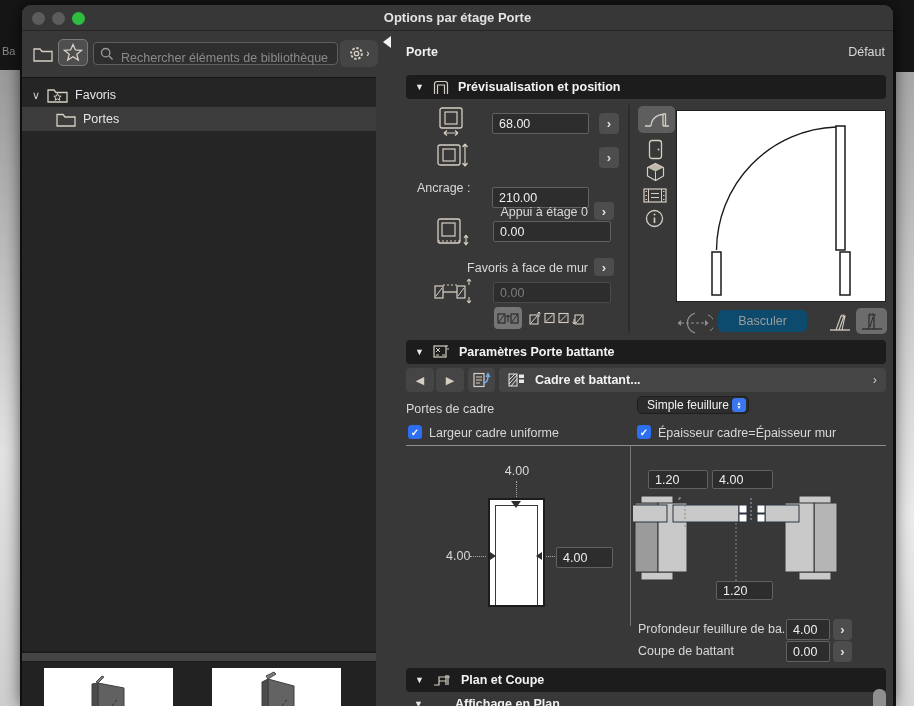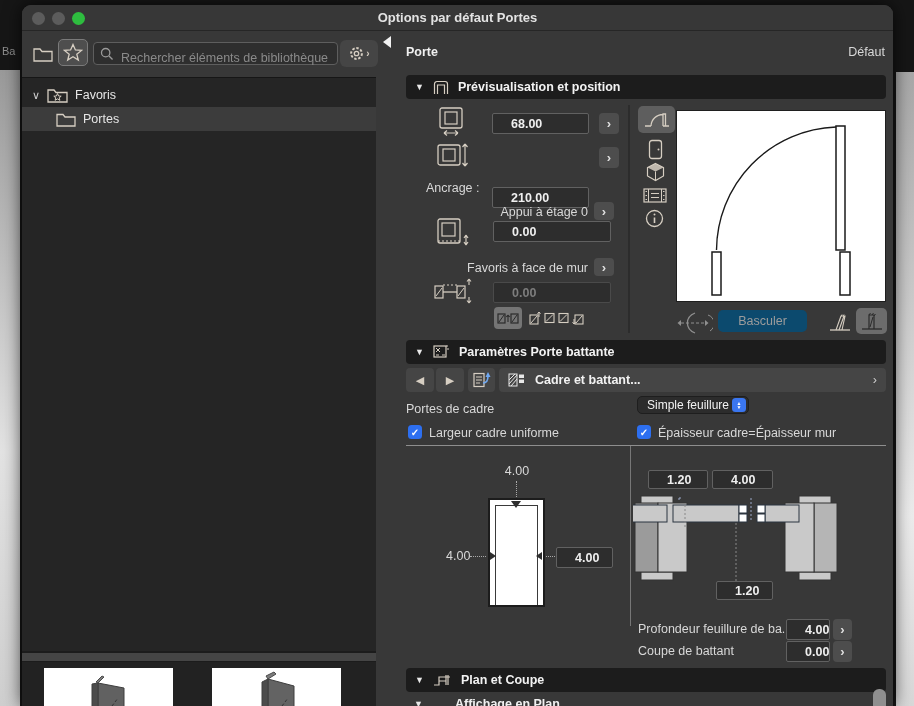--- a/index.html
+++ b/index.html
@@ -39,21 +39,21 @@
     border-top:2px solid #1c1c1c;border-bottom:1px solid #1c1c1c;}
   .thumbs{position:absolute;left:0;top:657px;width:354px;height:44px;background:#222;}
   .thumb{position:absolute;top:6px;width:129px;height:38px;background:#fff;display:flex;
     align-items:flex-start;justify-content:center;overflow:hidden;}
   .gap-arrow{position:absolute;left:361px;top:31px;width:0;height:0;
     border-top:6px solid transparent;border-bottom:6px solid transparent;border-right:8px solid #f2f2f2;}
   
   .lbl{position:absolute;color:#d8d8d8;font-size:12.5px;}
   .lbl.b{font-weight:bold;color:#f0f0f0;}
   .field{position:absolute;background:#2d2d2d;border:1px solid #616161;border-radius:2px;
-    color:#efefef;font-size:12.5px;display:flex;align-items:center;padding-left:18px;font-weight:bold;}
+    color:#efefef;font-size:12.5px;display:flex;align-items:center;padding-left:6px;}
   .field.dis{color:#7d7d7d;border-color:#4a4a4a;}
   .chev-btn{position:absolute;background:#4d4d4d;border-radius:4px;color:#e0e0e0;display:flex;
     align-items:center;justify-content:center;font-size:13px;font-weight:bold;line-height:1;}
   .sec-bar{position:absolute;left:384px;width:480px;height:24px;background:#1c1c1c;border-radius:4px;
     display:flex;align-items:center;gap:9px;padding:0 9px;color:#f2f2f2;font-size:12.5px;font-weight:bold;}
   .tri{font-size:9px;color:#e8e8e8;}
   .nav-btn{position:absolute;width:28px;height:24px;background:#454545;border-radius:4px;
     display:flex;align-items:center;justify-content:center;color:#d6cec2;font-size:11px;}
   .page-bar{position:absolute;left:477px;top:363px;width:387px;height:24px;background:#454545;
     border-radius:4px;display:flex;align-items:center;gap:7px;padding:0 9px;color:#f2f2f2;
@@ -103,21 +103,21 @@
   <div class="bg-left-label">Ba</div>
   <div class="bg-left-light"></div>
   <div class="bg-right-light"></div>
 
   <div class="dialog">
 
     <div class="titlebar">
       <span class="light" style="left:10px;background:#5c5c5c;"></span>
       <span class="light" style="left:30px;background:#5c5c5c;"></span>
       <span class="light" style="left:50px;background:#2ebd3f;"></span>
-      <div class="win-title">Options par défaut Portes</div>
+      <div class="win-title">Options par étage Porte</div>
     </div>
 
     <div class="tool-btn" style="left:8px;top:37px;width:26px;height:24px;">
       <svg width="20" height="16" viewBox="0 0 20 16">
           <path d="M1 3 h6 l2 2.5 h10 v9.5 H1 z" fill="none" stroke="#d6cec2" stroke-width="1.3"></path>
         </svg>
     </div>
     <div class="tool-btn sel" style="left:36px;top:34px;width:30px;height:27px;">
       <svg width="20" height="19" viewBox="0 0 20 19">
           <polygon points="10,1.5 12.4,7 18.5,7.4 13.8,11.2 15.3,17 10,13.7 4.7,17 6.2,11.2 1.5,7.4 7.6,7" fill="none" stroke="#d6cec2" stroke-width="1.3"></polygon>
@@ -206,21 +206,21 @@
           <rect x="2" y="4" width="22" height="20" rx="2" fill="none" stroke="#d6cec2" stroke-width="1.3"></rect>
           <rect x="7" y="8" width="12" height="12" fill="none" stroke="#d6cec2" stroke-width="1.2"></rect>
           <path d="M29 3 v22 M29 3 l-2.5 3 M29 3 l2.5 3 M29 25 l-2.5-3 M29 25 l2.5-3" fill="none" stroke="#d6cec2" stroke-width="1.2"></path>
         </svg>
     </div>
     <div class="field" style="left:470px;top:142px;width:97px;height:21px;margin-top:40px;">210.00</div>
     <div class="chev-btn" style="left:577px;top:142px;width:20px;height:21px;">
         <span>›</span>
       </div>
 
-    <div class="lbl" style="left:404px;top:176px;text-align:right;">Ancrage :</div>
+    <div class="lbl" style="left:395px;top:176px;text-align:right;">Ancrage :</div>
     <div class="lbl" style="left:420px;top:200px;width:146px;text-align:right;">Appui à étage 0</div>
     <div class="chev-btn" style="left:572px;top:197px;width:20px;height:18px;">
         <span>›</span>
       </div>
     <div class="abs" style="left:413px;top:212px;">
       <svg width="38" height="34" viewBox="0 0 38 34">
           <rect x="3" y="2" width="22" height="24" rx="2" fill="none" stroke="#d6cec2" stroke-width="1.3"></rect>
           <rect x="7" y="6" width="13" height="13" fill="none" stroke="#d6cec2" stroke-width="1.2"></rect>
           <path d="M3 24 h22" stroke="#d6cec2" stroke-width="1" stroke-dasharray="2 2"></path>
           <path d="M31 18 l0 10 M31 18 l-2 3 M31 18 l2 3 M31 28 l-2-3 M31 28 l2-3" fill="none" stroke="#d6cec2" stroke-width="1.2"></path>

